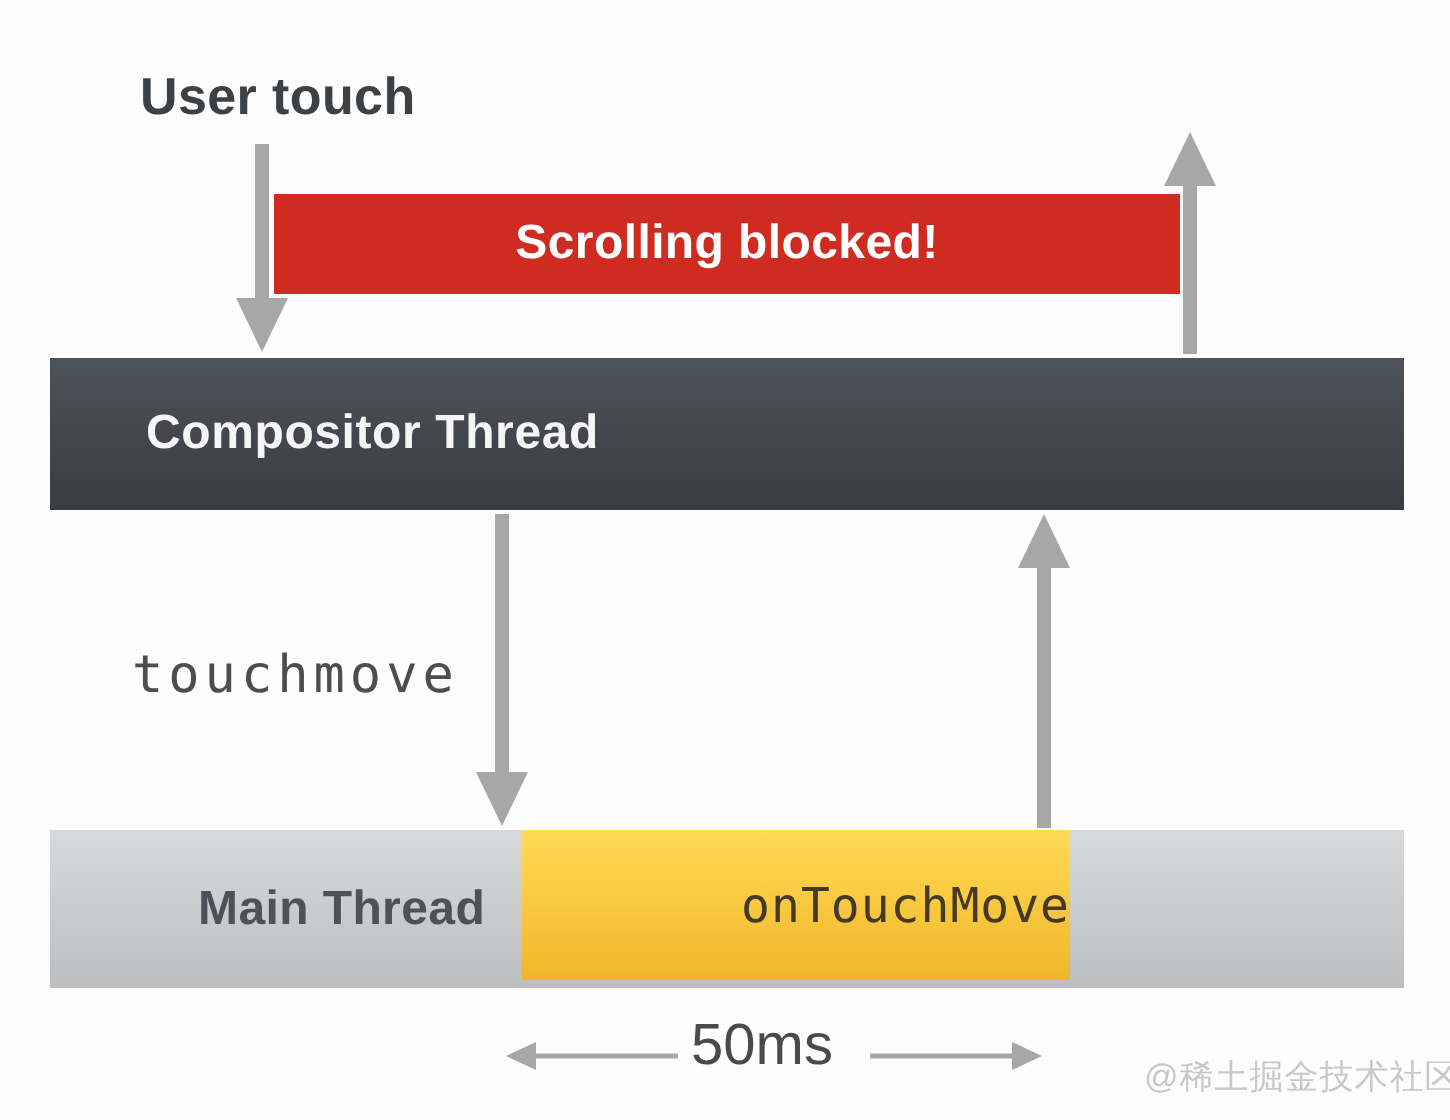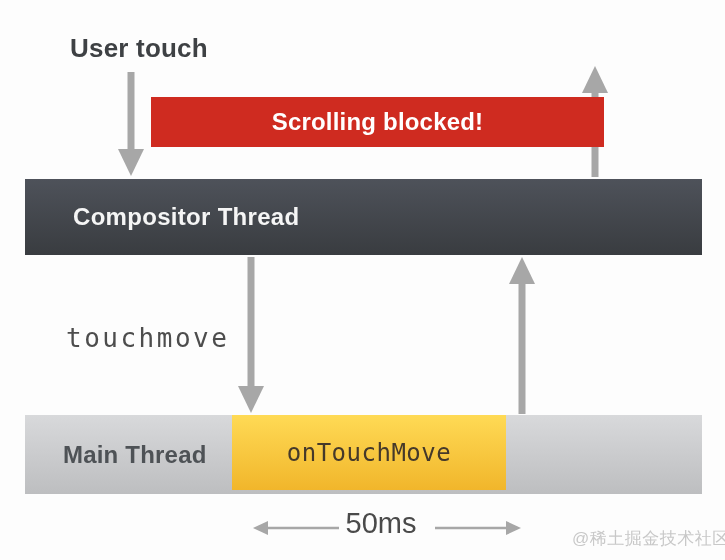--- a/index.html
+++ b/index.html
@@ -26,21 +26,21 @@
     white-space: nowrap;
   }
   .user-touch  { left: 60px;  top: 33px; margin-left: 10px; }
   .commit-gpu  { left: 486px; top: 33px; }
 
   
   .blocked-bar {
     left: 137px; top: 97px;
     width: 453px; height: 50px;
     background: #cf2b20;
-    display: flex; align-items: center; justify-content: center; margin-left: 14px;
+    display: flex; align-items: center; justify-content: center;
   }
   .blocked-bar span {
     color: #ffffff;
     font-weight: bold;
     font-size: 24px;
     letter-spacing: 0.2px;
   }
 
   
   .compositor-bar {
@@ -68,37 +68,37 @@
     letter-spacing: 2.5px;
     white-space: nowrap;
   }
 
   
   .main-bar {
     left: 25px; top: 415px;
     width: 677px; height: 79px;
     background: linear-gradient(#d8d9db, #bdbec0);
     display: flex; align-items: center;
-    padding-left: 38px;
+    padding-left: 74px;
     box-sizing: border-box;
   }
   .main-bar > span {
     color: #4e5256;
     font-weight: bold;
     font-size: 24px;
     letter-spacing: 0.2px;
     position: relative;
     z-index: 2;
   }
   .busy-segment {
     position: absolute;
-    left: 207px; top: 0;
+    left: 236px; top: 0;
     width: 274px; height: 75px;
     background: linear-gradient(#ffda55, #f1b62b);
-    display: flex; align-items: center; justify-content: center;
+    display: flex; align-items: center; justify-content: flex-end;
   }
   .busy-segment span {
     font-family: "DejaVu Sans Mono", monospace;
     font-size: 24px;
     font-weight: 300;
     color: #45392a;
     letter-spacing: 0.5px;
     white-space: nowrap;
   }
 

